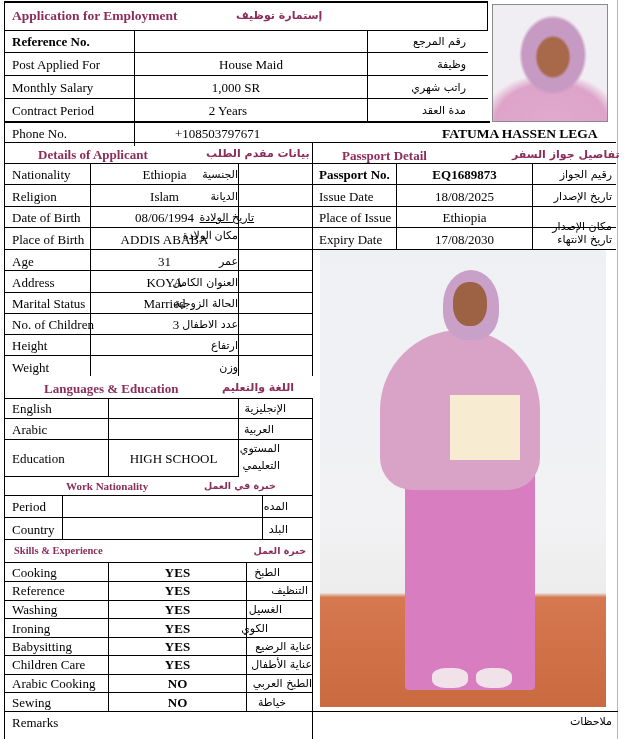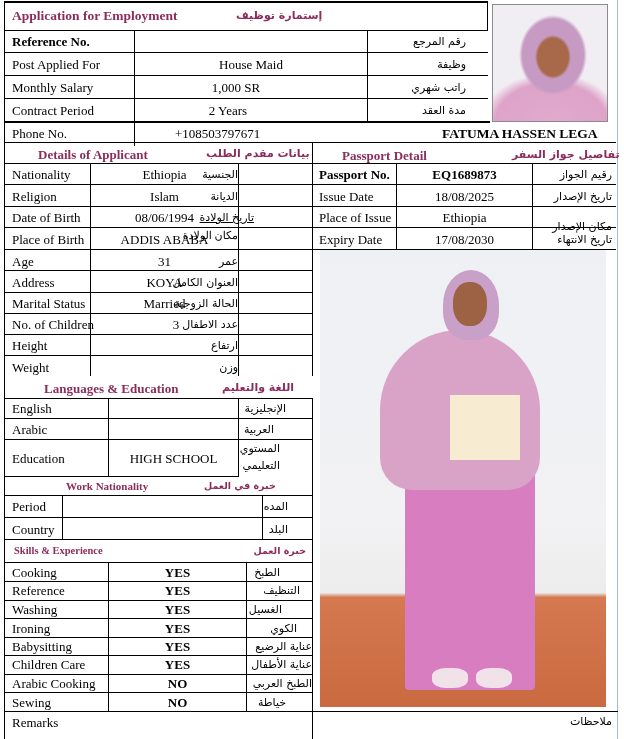--- a/index.html
+++ b/index.html
@@ -210,31 +210,31 @@
 <div class="vl" style="left:108px;top:562px;height:150px;"></div>
 <div class="vl" style="left:246px;top:562px;height:150px;"></div>
 
 <div class="t" style="left:12px;top:566px;">Cooking</div>
 <div class="t c b" style="left:109px;top:566px;width:137px;">YES</div>
 <div class="t ar" style="right:344px;top:567px;">الطبخ</div>
 <div class="hl" style="left:4px;top:581px;width:309px;"></div>
 
 <div class="t" style="left:12px;top:584px;">Reference</div>
 <div class="t c b" style="left:109px;top:584px;width:137px;">YES</div>
-<div class="t ar" style="right:324px;top:585px;">التنظيف</div>
+<div class="t ar" style="right:316px;top:585px;">التنظيف</div>
 <div class="hl" style="left:4px;top:600px;width:309px;"></div>
 
 <div class="t" style="left:12px;top:603px;">Washing</div>
 <div class="t c b" style="left:109px;top:603px;width:137px;">YES</div>
 <div class="t ar" style="right:342px;top:604px;">الغسيل</div>
 <div class="hl" style="left:4px;top:618px;width:309px;"></div>
 
 <div class="t" style="left:12px;top:622px;">Ironing</div>
 <div class="t c b" style="left:109px;top:622px;width:137px;">YES</div>
-<div class="t ar" style="right:327px;top:623px;">الكوي</div>
+<div class="t ar" style="right:356px;top:623px;">الكوي</div>
 <div class="hl" style="left:4px;top:637px;width:309px;"></div>
 
 <div class="t" style="left:12px;top:640px;">Babysitting</div>
 <div class="t c b" style="left:109px;top:640px;width:137px;">YES</div>
 <div class="t ar" style="right:312px;top:641px;">عناية الرضيع</div>
 <div class="hl" style="left:4px;top:655px;width:309px;"></div>
 
 <div class="t" style="left:12px;top:658px;">Children Care</div>
 <div class="t c b" style="left:109px;top:658px;width:137px;">YES</div>
 <div class="t ar" style="right:312px;top:659px;">عناية الأطفال</div>

